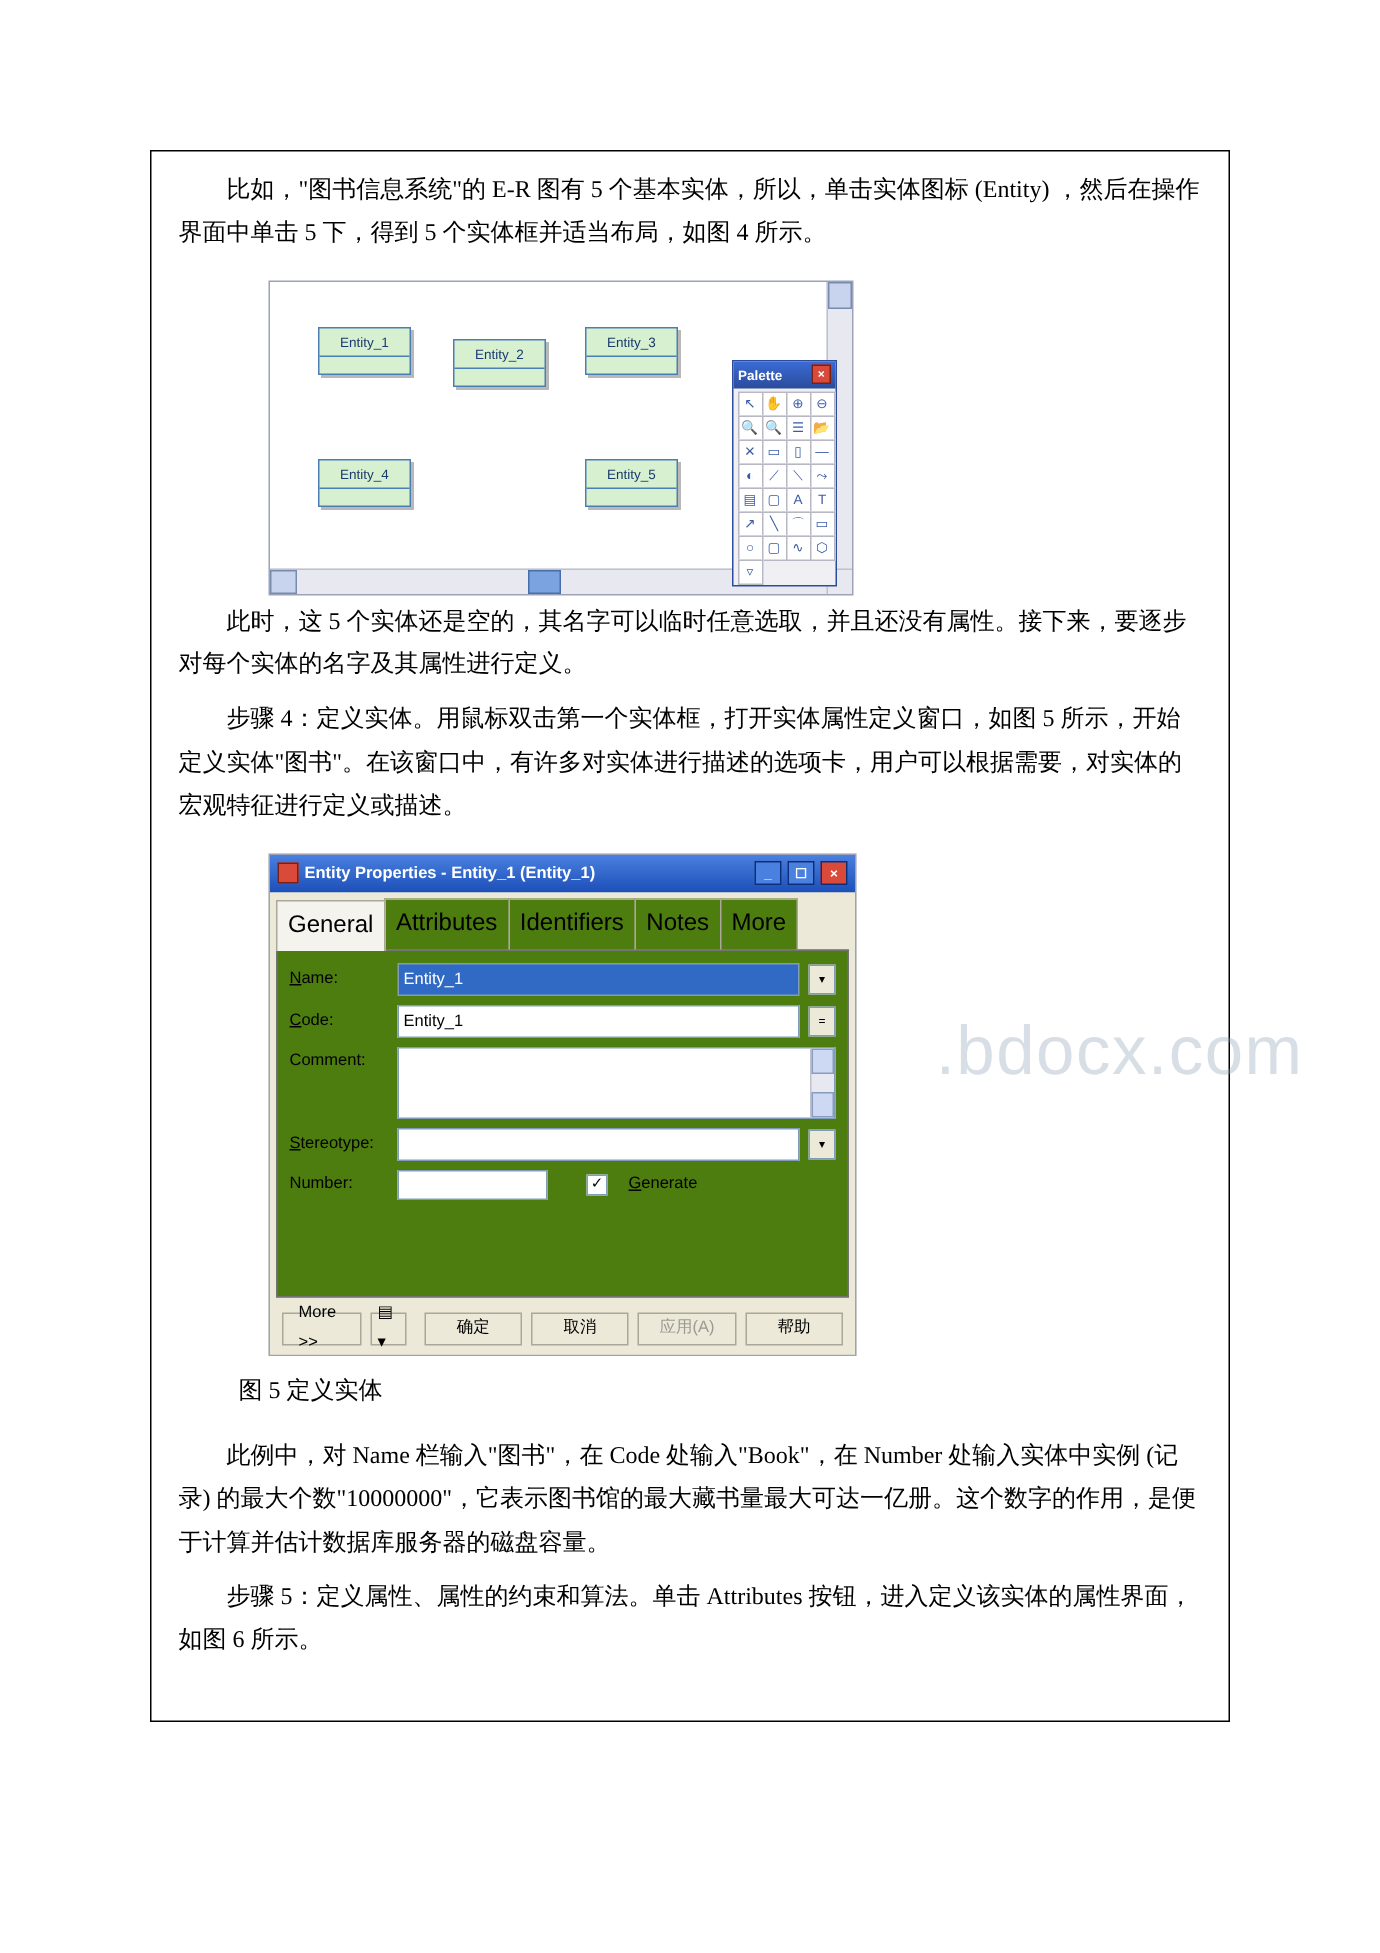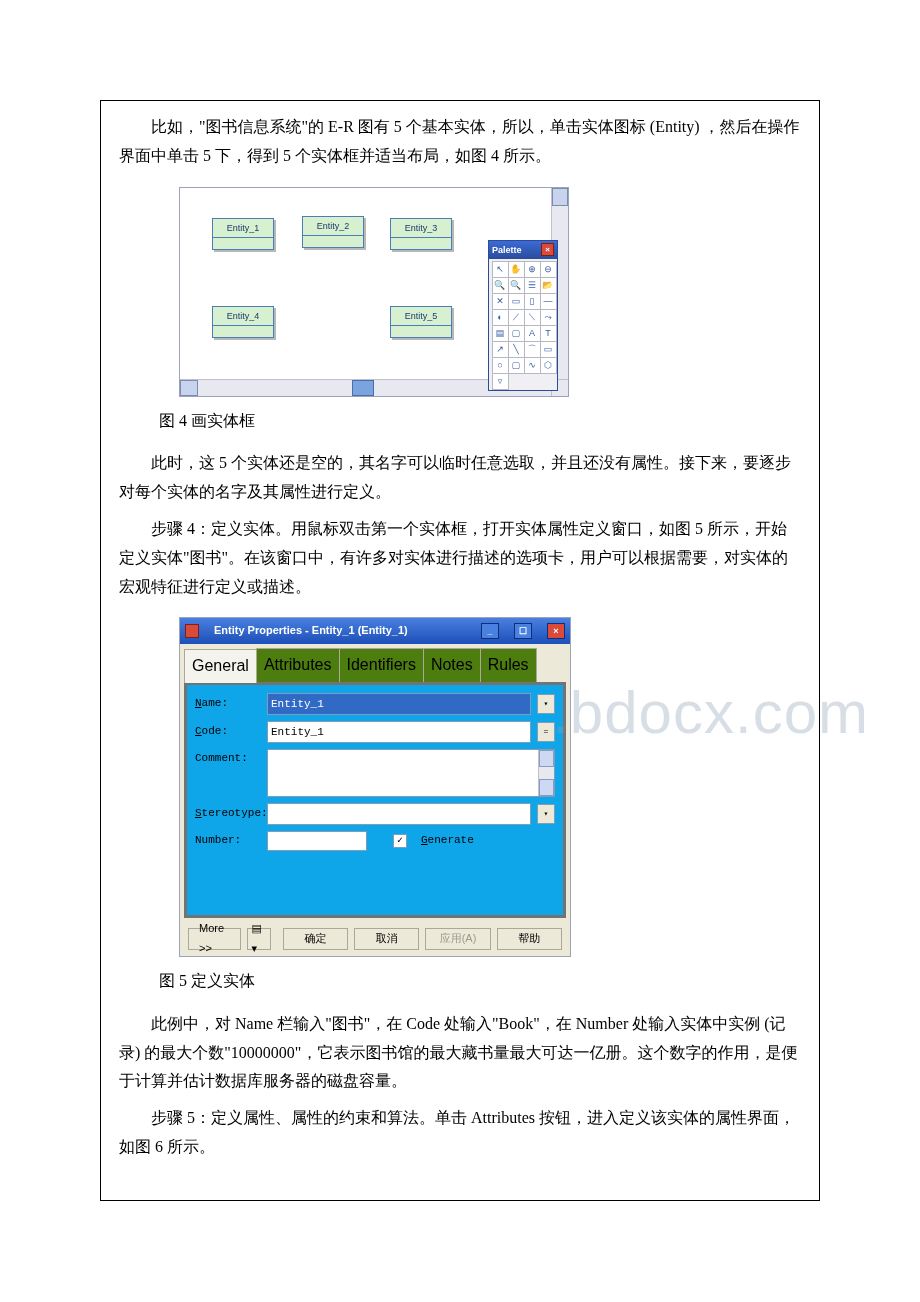--- a/index.html
+++ b/index.html
@@ -109,43 +109,42 @@
     font-family: Tahoma, Arial, sans-serif;
     font-size: 11px;
     color:#000;
   }
   .f5-title {
     background: linear-gradient(#4a80e0,#1c4fb8);
     color:#fff;
     font-size:11px;
     font-weight:bold;
     padding:3px 5px;
-    display:flex; align-items:center; gap:15px;
+    display:flex; align-items:center; gap:4px;
   }
   .f5-title .spacer{flex:1;}
   .wbtn {
     width:16px;height:14px;border:1px solid #0d2f7a;font-size:9px;
     display:flex;align-items:center;justify-content:center;color:#fff;
   }
   .wbtn.min{background:#4a80e0;}
   .wbtn.max{background:#4a80e0;}
   .wbtn.cls{background:#d94a3a;}
   .f5-tabs {
     display:flex; gap:0; padding:4px 4px 0 4px; background:#ece9d8;
     font-size:16px;
   }
   .tab {
     padding:2px 7px; border:1px solid #aca899; border-bottom:none;
     background:#4d7c0f; margin-right:-1px;
   }
   .tab.active{ background:#f4f3ee; position:relative; top:1px; z-index:2;}
   .f5-body {
-    border:3px solid #737373; margin:0 4px 4px 4px; padding:8px;
-    background:#0ea5e9;
-    font-family:Liberation Mono, monospace;
+    border:1px solid #737373; margin:0 4px 4px 4px; padding:8px;
+    background:#4d7c0f;
   }
   .frow { display:flex; align-items:center; margin-bottom:6px; gap:6px;}
   .flbl { width:66px; text-decoration: underline dotted rgba(0,0,0,0);}
   .flbl u{text-decoration:underline;}
   .finput {
     flex:1; height:18px; border:1px solid #7f9db9; background:#fff;
     padding:1px 3px; font-size:11px;
   }
   .fsel { background:#316ac5;color:#fff; }
   .fdrop { width:16px;height:18px;border:1px solid #7f9db9;background:#ece9d8;
@@ -170,42 +169,42 @@
     background:#ece9d8; font-size:11px;
     display:flex;align-items:center;justify-content:center;
   }
   .fbtn.small{padding:0 4px;}
   .fbtn.disabled{color:#9a9a92;}
   
   .wm {
     position:absolute;
     right: -50px;
     top: 558px;
-    font-size: 60px;
+    font-size: 46px;
     font-family: Arial, sans-serif;
     color: rgba(140,160,180,0.35);
     letter-spacing: 1px;
     pointer-events:none;
     font-weight:300;
   }
 </style>
 </head>
 <body>
 
 <div class="page">
   <div class="content-box">
 
     <p class="indent">比如，"图书信息系统"的 E-R 图有 5 个基本实体，所以，单击实体图标 (Entity) ，然后在操作界面中单击 5 下，得到 5 个实体框并适当布局，如图 4 所示。</p>
 
     <div class="fig-wrap">
     <div class="fig4">
       <div class="entity" style="left:32px; top:30px;">
         <div class="ehdr">Entity_1</div>
       </div>
-      <div class="entity" style="left:122px; top:28px;">
+      <div class="entity" style="left:122px; top:38px;">
         <div class="ehdr">Entity_2</div>
       </div>
       <div class="entity" style="left:210px; top:30px;">
         <div class="ehdr">Entity_3</div>
       </div>
       <div class="entity" style="left:32px; top:118px;">
         <div class="ehdr">Entity_4</div>
       </div>
       <div class="entity" style="left:210px; top:118px;">
         <div class="ehdr">Entity_5</div>
@@ -253,42 +252,41 @@
           <div class="picon">○</div>
           <div class="picon">▢</div>
           <div class="picon">∿</div>
           <div class="picon">⬡</div>
           <div class="picon">▿</div>
         </div>
       </div>
     </div>
     </div>
 
-    <p class="caption">图 4 画实体框</p>
 
     <p class="indent">此时，这 5 个实体还是空的，其名字可以临时任意选取，并且还没有属性。接下来，要逐步对每个实体的名字及其属性进行定义。</p>
 
     <p class="indent">步骤 4：定义实体。用鼠标双击第一个实体框，打开实体属性定义窗口，如图 5 所示，开始定义实体"图书"。在该窗口中，有许多对实体进行描述的选项卡，用户可以根据需要，对实体的宏观特征进行定义或描述。</p>
 
     <div class="fig-wrap" style="position:relative;">
     <div class="fig5">
       <div class="f5-title">
         <span style="width:12px;height:12px;background:#d94a3a;border:1px solid #7a1f12;"></span>
         <span>Entity Properties - Entity_1 (Entity_1)</span>
         <span class="spacer"></span>
         <span class="wbtn min">_</span>
         <span class="wbtn max">☐</span>
         <span class="wbtn cls">×</span>
       </div>
       <div class="f5-tabs">
         <div class="tab active">General</div>
         <div class="tab">Attributes</div>
         <div class="tab">Identifiers</div>
         <div class="tab">Notes</div>
-        <div class="tab">Rules</div>
+        <div class="tab">More</div>
       </div>
       <div class="f5-body">
         <div class="frow">
           <div class="flbl"><u>N</u>ame:</div>
           <div class="finput fsel">Entity_1</div>
           <div class="fdrop">▾</div>
         </div>
         <div class="frow">
           <div class="flbl"><u>C</u>ode:</div>
           <div class="finput">Entity_1</div>

